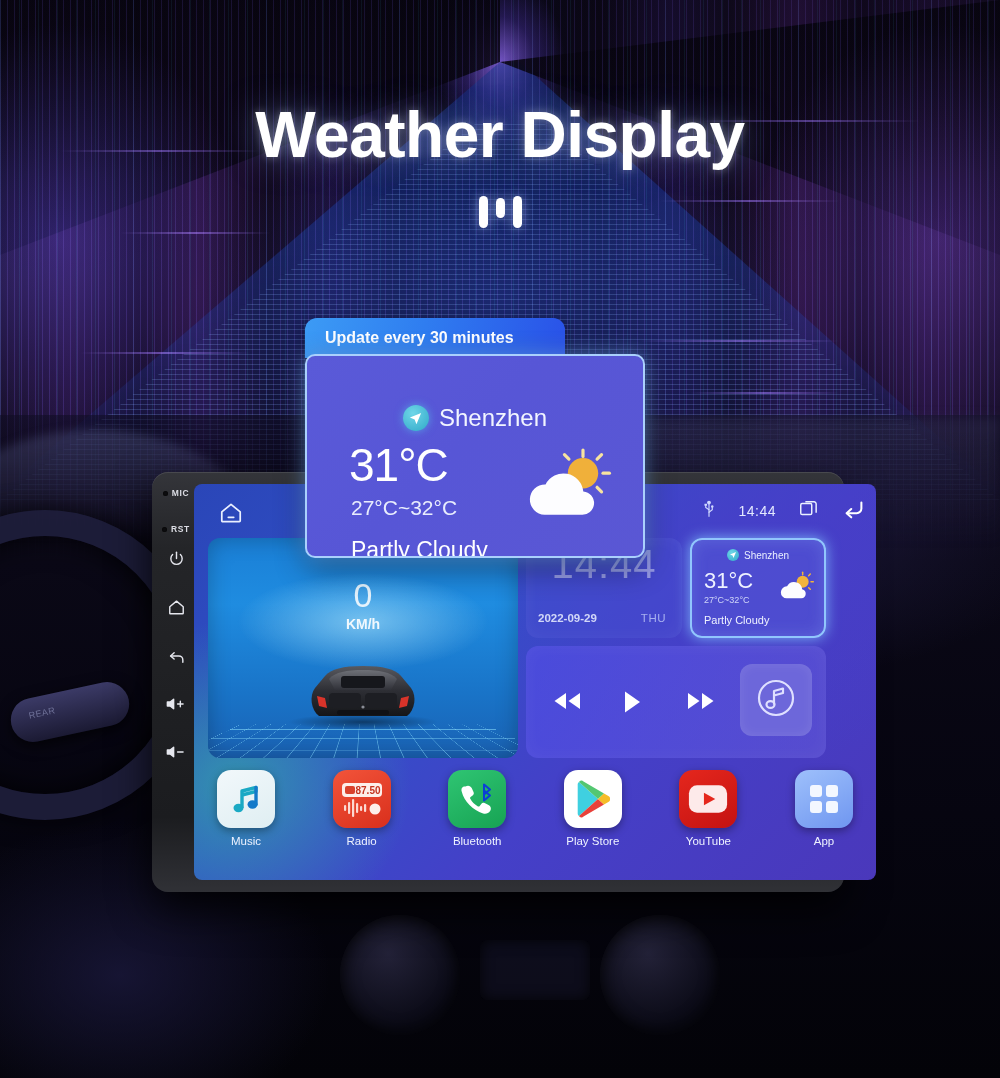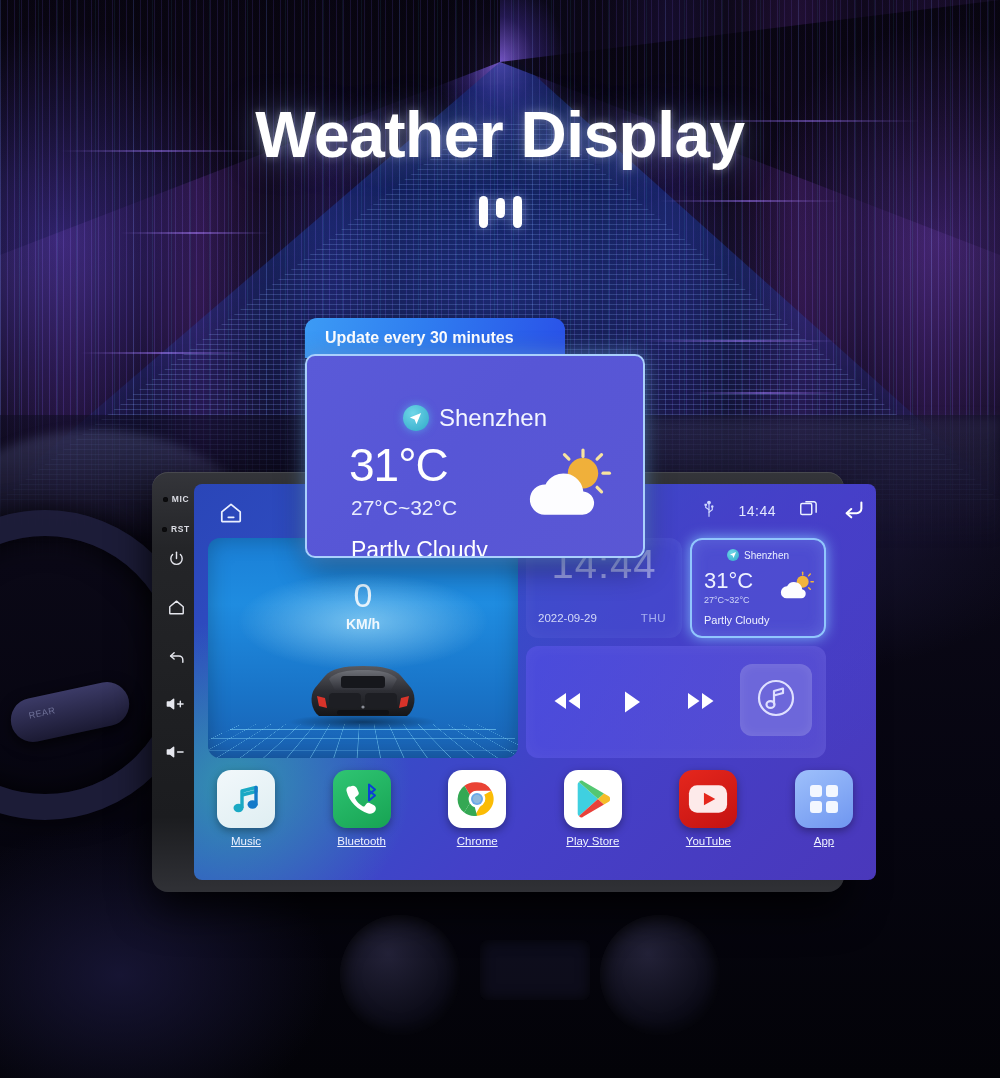--- a/index.html
+++ b/index.html
@@ -212,21 +212,21 @@
     position: absolute; left: 332px; top: 54px; width: 156px; height: 100px;
     border-radius: 12px; background: rgba(72,78,210,.42);
     box-shadow: inset 0 0 18px rgba(255,255,255,.05);
   }
   .clock-time {
     position: absolute; left: 0; right: 0; top: 4px; text-align: center;
     color: rgba(232,236,255,.50); font-size: 40px; font-weight: 300; letter-spacing: 1px;
   }
   .clock-date {
     position: absolute; left: 12px; bottom: 14px;
-    color: rgba(235,240,255,.85); font-size: 11.5px;
+    color: rgba(235,240,255,.85); font-size: 11.5px; font-weight: bold;
   }
   .clock-day {
     position: absolute; right: 16px; bottom: 14px;
     color: rgba(210,220,255,.70); font-size: 11.5px; letter-spacing: .5px;
   }
 
   
   .w-weather {
     position: absolute; left: 496px; top: 54px; width: 136px; height: 100px;
     border-radius: 12px; background: rgba(84,88,215,.55);
@@ -256,21 +256,21 @@
 
   
   .dock { position: absolute; left: 10px; right: 10px; bottom: 8px; height: 102px;
           display: flex; justify-content: space-between; align-items: flex-start; padding: 0 6px; }
   .app { width: 72px; text-align: center; cursor: pointer; }
   .app-ico {
     width: 58px; height: 58px; margin: 0 auto; border-radius: 14px;
     display: flex; align-items: center; justify-content: center;
     box-shadow: 0 3px 8px rgba(0,0,0,.35);
   }
-  .app-lbl { margin-top: 7px; color: #eef2ff; font-size: 11.5px; text-decoration: underline; }
+  .app-lbl { margin-top: 7px; color: #eef2ff; font-size: 11.5px; }
 
   
   .connector {
     position: absolute; left: 470px; top: 350px; width: 370px; height: 230px;
     pointer-events: none;
   }
   .callout {
     position: absolute; left: 305px; top: 318px; width: 340px; height: 256px;
   }
   .callout-tab {
@@ -340,21 +340,21 @@
 <div class="title">Weather Display</div>
 <div class="title-bars">
   <i class="tall"></i>
   <i class="short"></i>
   <i class="tall"></i>
 </div>
 
 <div class="headunit">
 
   <div class="bezel-left">
-    <div class="bz-item" style="top:22px;">
+    <div class="bz-item" style="top:16px;">
       <span class="bz-dot"></span>
       <span class="bz-text">MIC</span>
     </div>
     <div class="bz-item" style="top:52px;">
       <span class="bz-dot"></span>
       <span class="bz-text">RST</span>
     </div>
     <div class="bz-item" style="top:78px;">
       <span class="bz-ico">
         <svg width="17" height="17" viewBox="0 0 24 24" fill="none" stroke="#e6e7ee" stroke-width="2" stroke-linecap="round">
@@ -533,47 +533,52 @@
           <svg width="30" height="32" viewBox="0 0 30 32" fill="none">
             <path d="M11 25V8l14-3.5v4L11 12" stroke="#1aa9c4" stroke-width="3.4" stroke-linejoin="round" fill="none"></path>
             <ellipse cx="7.5" cy="25" rx="5" ry="4.2" fill="#1aa9c4"></ellipse>
             <ellipse cx="21.5" cy="21.5" rx="5" ry="4.2" fill="#1479c9"></ellipse>
             <path d="M25 21.5V4.5" stroke="#1479c9" stroke-width="3.4" stroke-linecap="round"></path>
           </svg>
         </div>
         <div class="app-lbl">Music</div>
       </div>
 
+      <div class="app">
+        <div class="app-ico" style="background:linear-gradient(150deg,#f2543a,#d92f1c);">
+          <svg width="48" height="44" viewBox="0 0 48 44">
+            <rect x="4" y="6" width="40" height="14" rx="4" fill="#fdeeea"></rect>
+            <rect x="7" y="9" width="10" height="8" rx="2" fill="#d9412c"></rect>
+            <text x="30" y="17" font-family="Liberation Sans, sans-serif" font-size="10" font-weight="700" fill="#c4331f" text-anchor="middle">87.50</text>
+            <g fill="#fcd9d2">
+              <rect x="6" y="28" width="2.2" height="6" rx="1.1"></rect>
+              <rect x="10" y="25" width="2.2" height="12" rx="1.1"></rect>
+              <rect x="14" y="22" width="2.2" height="18" rx="1.1"></rect>
+              <rect x="18" y="26" width="2.2" height="10" rx="1.1"></rect>
+              <rect x="22" y="29" width="2.2" height="5" rx="1.1"></rect>
+              <rect x="26" y="27" width="2.2" height="8" rx="1.1"></rect>
+            </g>
+            <circle cx="37" cy="32" r="5.5" fill="#fdeeea"></circle>
+          </svg>
+        </div>
+        <div class="app-lbl">Radio</div>
+      </div>
 
       <div class="app">
         <div class="app-ico" style="background:linear-gradient(150deg,#2fc573,#17a353);">
           <svg width="36" height="34" viewBox="0 0 36 34">
             <path d="M6.5 4.5c2.5-1.6 5.2-.6 6.2 1.6l1.8 3.9c.7 1.5.2 2.6-.9 3.4l-2 1.5c-.6.5-.7 1-.4 1.7a17 17 0 0 0 7.8 7.8c.7.3 1.2.2 1.7-.4l1.5-2c.8-1.1 1.9-1.6 3.4-.9l3.9 1.8c2.2 1 3.2 3.7 1.6 6.2-1.5 2.3-4.2 3.2-7 2.4C14 28.4 5.1 19.5 2.7 9.6 2 6.8 3 4.1 6.5 4.5z" fill="#ffffff"></path>
             <path d="M25 2.5 31 7.5 25 12.5V2.5z" fill="none" stroke="#0b3fd6" stroke-width="2" stroke-linejoin="round"></path>
             <path d="M25 8.5 31 13.5 25 18.5V8.5z" fill="none" stroke="#0b3fd6" stroke-width="2" stroke-linejoin="round"></path>
             <path d="M25 2.5v16" stroke="#0b3fd6" stroke-width="2"></path>
           </svg>
         </div>
         <div class="app-lbl">Bluetooth</div>
       </div>
 
-      <div class="app">
-        <div class="app-ico" style="background:#ffffff;">
-          <svg width="40" height="40" viewBox="0 0 48 48">
-            <path d="M24 4a20 20 0 0 1 17.3 10H24a10 10 0 0 0-8.7 5L8.9 8.2A19.9 19.9 0 0 1 24 4z" fill="#ea4335"></path>
-            <path d="M8.9 8.2 15.3 19a10 10 0 0 0 .1 10.1L8.6 40.3A20 20 0 0 1 8.9 8.2z" fill="#34a853"></path>
-            <path d="M41.3 14A20 20 0 0 1 24 44c-.9 0-1.8-.1-2.6-.2l7.2-12.4A10 10 0 0 0 34 24a9.9 9.9 0 0 0-1.4-5z" fill="#fbbc05"></path>
-            <path d="M8.6 40.3 15.4 29a10 10 0 0 0 6 4.8L24 44A20 20 0 0 1 8.6 40.3z" fill="#34a853"></path>
-            <circle cx="24" cy="24" r="9.6" fill="#ffffff"></circle>
-            <circle cx="24" cy="24" r="7.2" fill="#6aa8e8"></circle>
-            <circle cx="24" cy="24" r="5" fill="#8fb9dd"></circle>
-          </svg>
-        </div>
-        <div class="app-lbl">Chrome</div>
-      </div>
 
       <div class="app">
         <div class="app-ico" style="background:#ffffff;">
           <svg width="34" height="38" viewBox="0 0 34 38">
             <path d="M3 2 22 19 3 36a2.4 2.4 0 0 1-1.3-2.2V4.2A2.4 2.4 0 0 1 3 2z" fill="#3fd0e0"></path>
             <path d="M3 2 22 19l6-5.6L7.5 1.5A2.8 2.8 0 0 0 3 2z" fill="#53c771"></path>
             <path d="M3 36 22 19l6 5.6L7.5 36.5A2.8 2.8 0 0 1 3 36z" fill="#e8413a"></path>
             <path d="M28 13.4 32.4 16a3.4 3.4 0 0 1 0 6l-4.4 2.6L22 19z" fill="#f5bc28"></path>
           </svg>
         </div>

